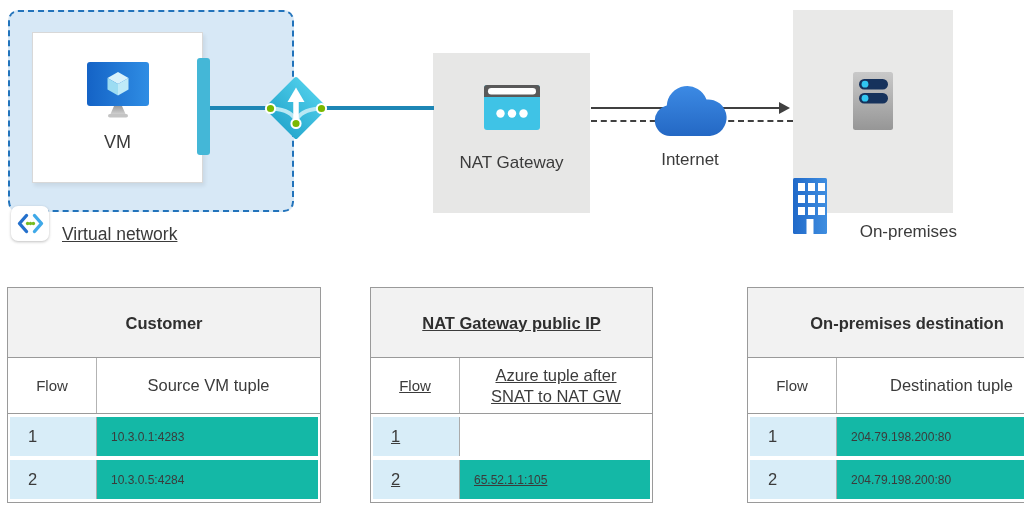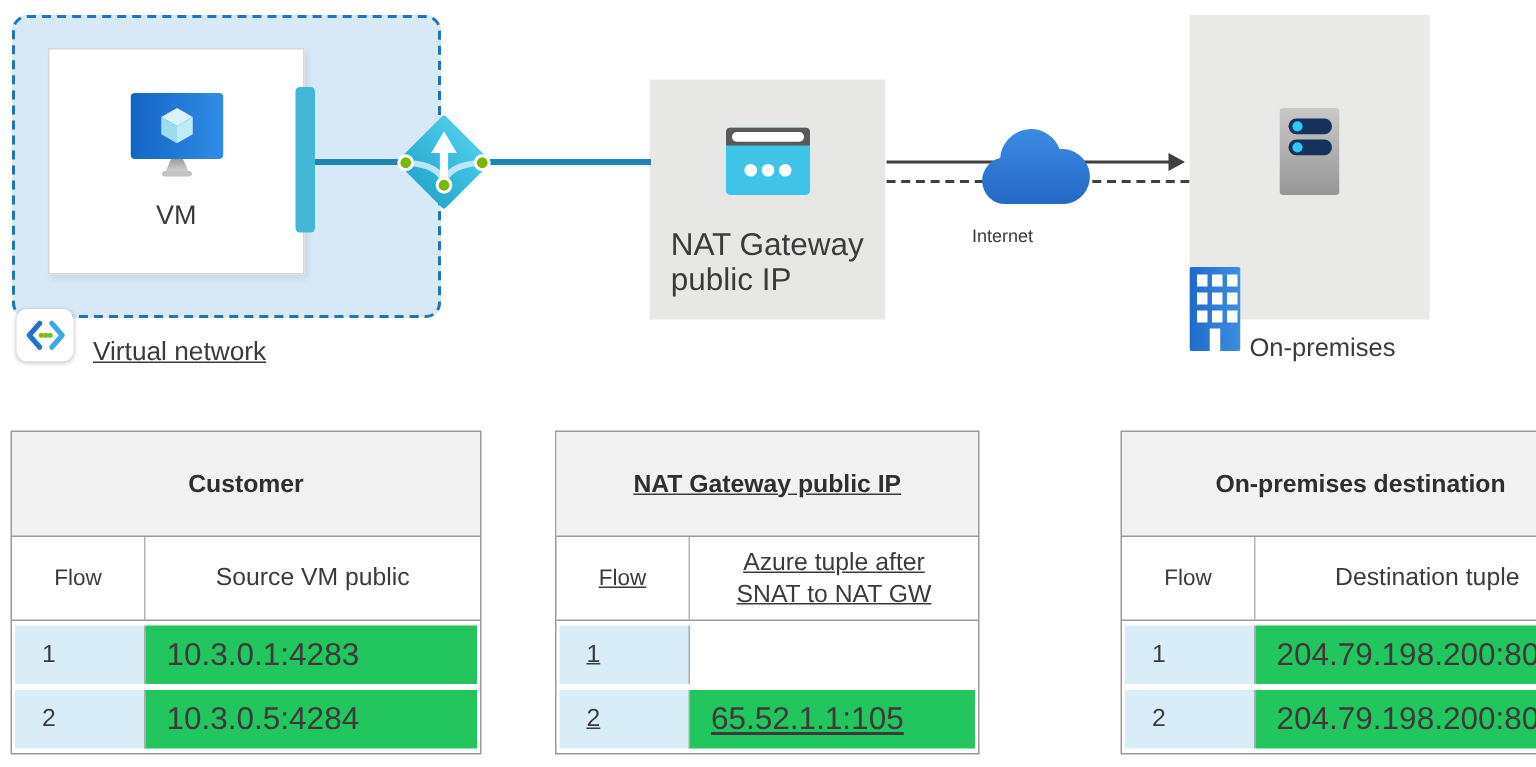--- a/index.html
+++ b/index.html
@@ -26,51 +26,51 @@
   .nat-diamond{left:264px;top:76px;z-index:2;}
   .line-dark{left:591px;top:107px;width:189px;height:2px;background:#404040;}
   .arrow-head{left:779px;top:102px;width:0;height:0;border-left:11px solid #404040;
     border-top:6px solid transparent;border-bottom:6px solid transparent;}
   .line-dashed{left:591px;top:120px;width:202px;height:0;border-top:2px dashed #404040;}
 
   
   .nat-box{left:433px;top:53px;width:157px;height:160px;background:#e7e7e6;
     display:flex;flex-direction:column;align-items:center;}
   .nat-box svg{margin-top:32px;}
-  .nat-label{margin-top:17px;font-size:21px;line-height:23px;text-align:left;}
+  .nat-label{margin-top:17px;font-size:17px;line-height:23px;text-align:center;}
 
   
   .cloud{left:652px;top:86px;z-index:3;}
-  .internet-label{left:648px;top:150px;width:84px;text-align:left;font-size:12px;}
+  .internet-label{left:648px;top:150px;width:84px;text-align:center;font-size:17px;}
 
   
   .onprem-box{left:793px;top:10px;width:160px;height:203px;background:#e9e9e8;}
   .server-icon{left:853px;top:72px;}
   .building-icon{left:793px;top:178px;z-index:2;}
-  .onprem-label{left:833px;top:222px;width:124px;text-align:left;font-size:17px;}
+  .onprem-label{left:833px;top:222px;width:124px;text-align:right;font-size:17px;}
 
   
   .flow-table{top:287px;height:216px;background:#ffffff;border:1px solid #9a9a9a;
     box-sizing:border-box;display:flex;flex-direction:column;}
   .t1{left:7px;width:314px;}
   .t2{left:370px;width:283px;text-decoration:underline;}
   .t3{left:733px;width:320px;margin-left:14px;}
   .t-title{height:69px;background:#f2f2f2;border-bottom:1px solid #9a9a9a;
     display:flex;flex-direction:column;align-items:center;justify-content:center;
     font-weight:bold;font-size:16.5px;line-height:22px;color:#2f2f2f;}
   .t-head{height:55px;border-bottom:1px solid #9a9a9a;display:flex;box-sizing:content-box;}
   .t-head .c1{width:88px;border-right:1px solid #b3b3b3;display:flex;align-items:center;justify-content:center;font-size:15px;}
   .t-head .c2{flex:1;display:flex;align-items:center;justify-content:center;text-align:center;
     font-size:16.5px;line-height:21px;padding:0 12px;}
   .t-body{flex:1;display:flex;flex-direction:column;padding:3px 2px;gap:4px;}
   .t-data{flex:1;display:flex;}
   .t-data .c1{width:87px;background:#d8edf8;border-right:1px solid #ababab;
     display:flex;align-items:center;padding-left:18px;box-sizing:border-box;font-size:16.5px;}
-  .t-data .c2{flex:1;background:#22c55e;display:flex;align-items:center;
-    padding-left:14px;font-size:21px;}
+  .t-data .c2{flex:1;background:#14b8a6;display:flex;align-items:center;
+    padding-left:14px;font-size:12px;}
 </style>
 </head>
 <body>
 
 <div class="stage">
 
   <div class="abs vnet-box"></div>
 
   <div class="abs line-teal"></div>
 
@@ -136,21 +136,20 @@
         <rect x="0" y="0" width="56" height="45" rx="3" fill="#3fc3e6"></rect>
         <path d="M0 12 V3 a3 3 0 0 1 3 -3 h50 a3 3 0 0 1 3 3 v9 z" fill="#595959"></path>
         <rect x="4" y="3" width="48" height="6.5" rx="3.2" fill="#ffffff"></rect>
         <circle cx="16.5" cy="28.5" r="4.2" fill="#ffffff"></circle>
         <circle cx="28" cy="28.5" r="4.2" fill="#ffffff"></circle>
         <circle cx="39.5" cy="28.5" r="4.2" fill="#ffffff"></circle>
       </svg>
     </span>
     <div class="nat-label">
       <div>NAT Gateway</div>
-      <div>public IP</div>
     </div>
   </div>
 
   <div class="abs line-dark"></div>
   <div class="abs arrow-head"></div>
   <div class="abs line-dashed"></div>
 
   <div class="abs cloud">
     <svg width="76" height="53" viewBox="0 0 76 53">
       <defs>
@@ -202,21 +201,21 @@
     </svg>
   </div>
   <div class="abs onprem-label">On-premises</div>
 
   <div class="abs flow-table t1">
     <div class="t-title">
       <div>Customer</div>
     </div>
     <div class="t-head">
       <div class="c1">Flow</div>
-      <div class="c2">Source VM public</div>
+      <div class="c2">Source VM tuple</div>
     </div>
     <div class="t-body">
       <div class="t-data">
         <div class="c1">1</div>
         <div class="c2">10.3.0.1:4283</div>
       </div>
       <div class="t-data">
         <div class="c1">2</div>
         <div class="c2">10.3.0.5:4284</div>
       </div>

